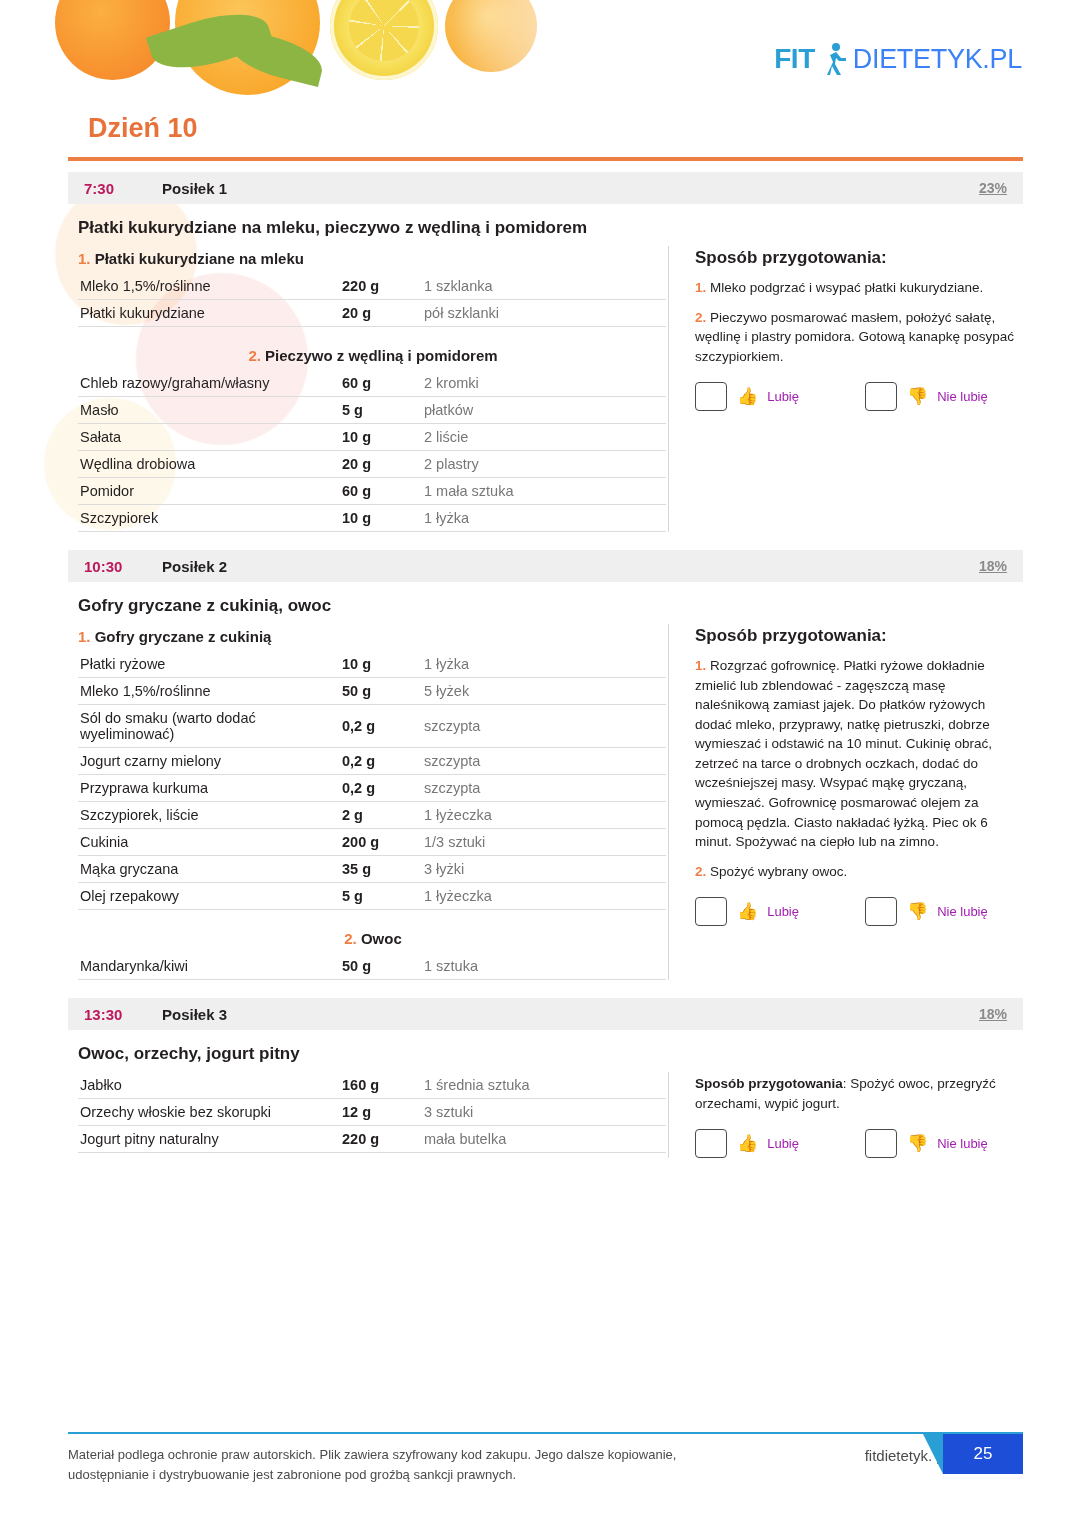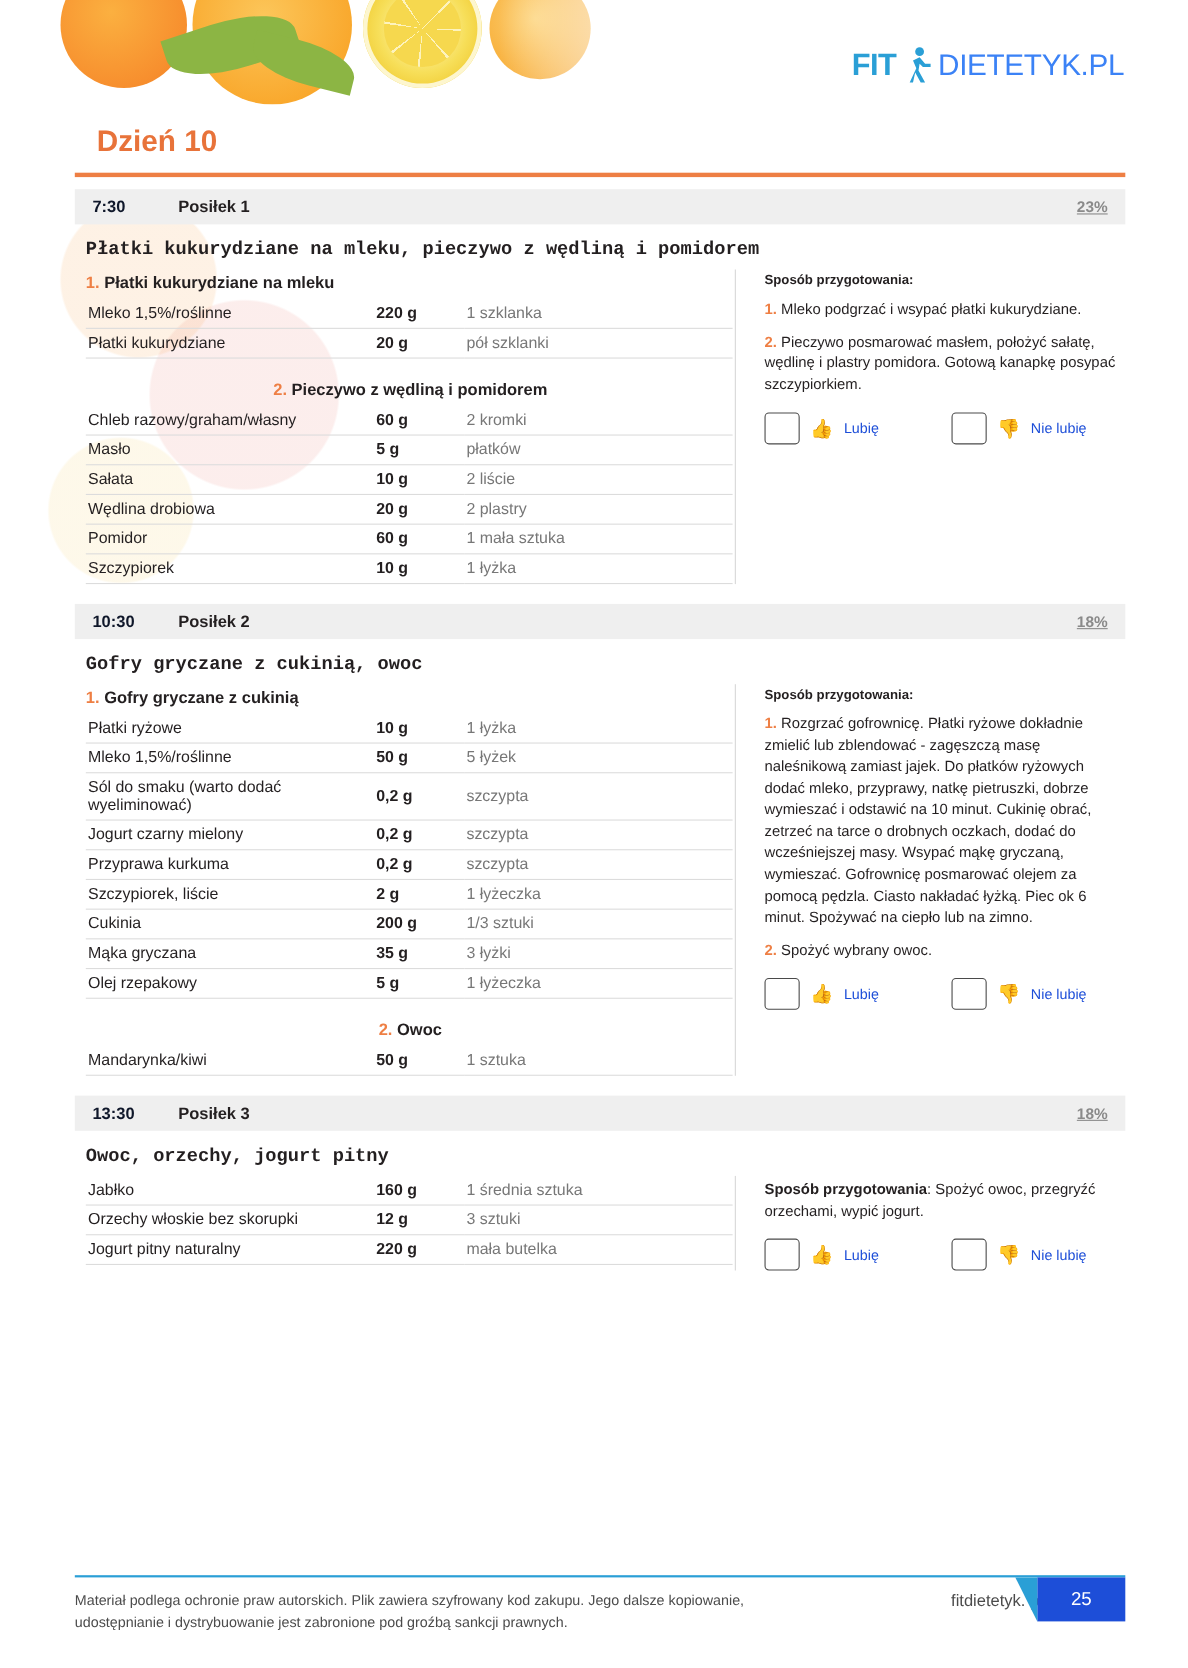--- a/index.html
+++ b/index.html
@@ -129,41 +129,40 @@
     align-items: center;
     background: #efefef;
     height: 32px;
     padding: 0 16px;
     box-sizing: border-box;
     margin-top: 2px;
   }
   .meal-time {
     font-size: 15px;
     font-weight: bold;
-    color: #0f172a;
+    color: #be185d;
     width: 78px;
   }
   .meal-name {
     font-size: 15px;
     font-weight: bold;
     color: #231f20;
     flex: 1;
   }
   .meal-pct {
     font-size: 14px;
     font-weight: bold;
     color: #8a8a8a;
     text-decoration: underline;
   }
 
   .meal-title {
     font-size: 17px;
     font-weight: bold;
     margin: 14px 0 8px 10px;
-    font-family: Liberation Mono, monospace;
   }
 
   .meal-body {
     display: flex;
     align-items: stretch;
   }
   .col-left {
     width: 600px;
     padding-left: 10px;
     box-sizing: border-box;
@@ -192,21 +191,21 @@
     border-bottom: 1px solid #dcdcdc;
     padding: 5px 2px;
     font-size: 14.5px;
     vertical-align: middle;
   }
   td.ing-name { width: 258px; padding-left: 4px; }
   td.ing-qty  { width: 78px; font-weight: bold; font-size: 15px; }
   td.ing-note { color: #777; font-size: 12.5px; }
 
   .prep-label {
-    font-size: 12px;
+    font-size: 17px;
     font-weight: bold;
     margin-bottom: 10px;
   }
   .prep-step {
     font-size: 13.5px;
     line-height: 1.45;
     margin-bottom: 10px;
   }
   .prep-step .num { color: #ee7f44; font-weight: bold; }
   .prep-inline {
@@ -222,21 +221,21 @@
     margin-top: 16px;
   }
   .rate-box {
     width: 30px; height: 27px;
     border: 1.5px solid #4a4a4a;
     border-radius: 4px;
     background: #fff;
   }
   .rate-label {
     font-size: 13px;
-    color: #1d4ed8;
+    color: #a21caf;
   }
   .thumb {
     font-size: 17px;
     color: #4a4a4a;
     line-height: 1;
     margin-right: 3px;
   }
   .rate-group { display: flex; align-items: center; gap: 6px; }
   .rate-gap { width: 46px; }
 

